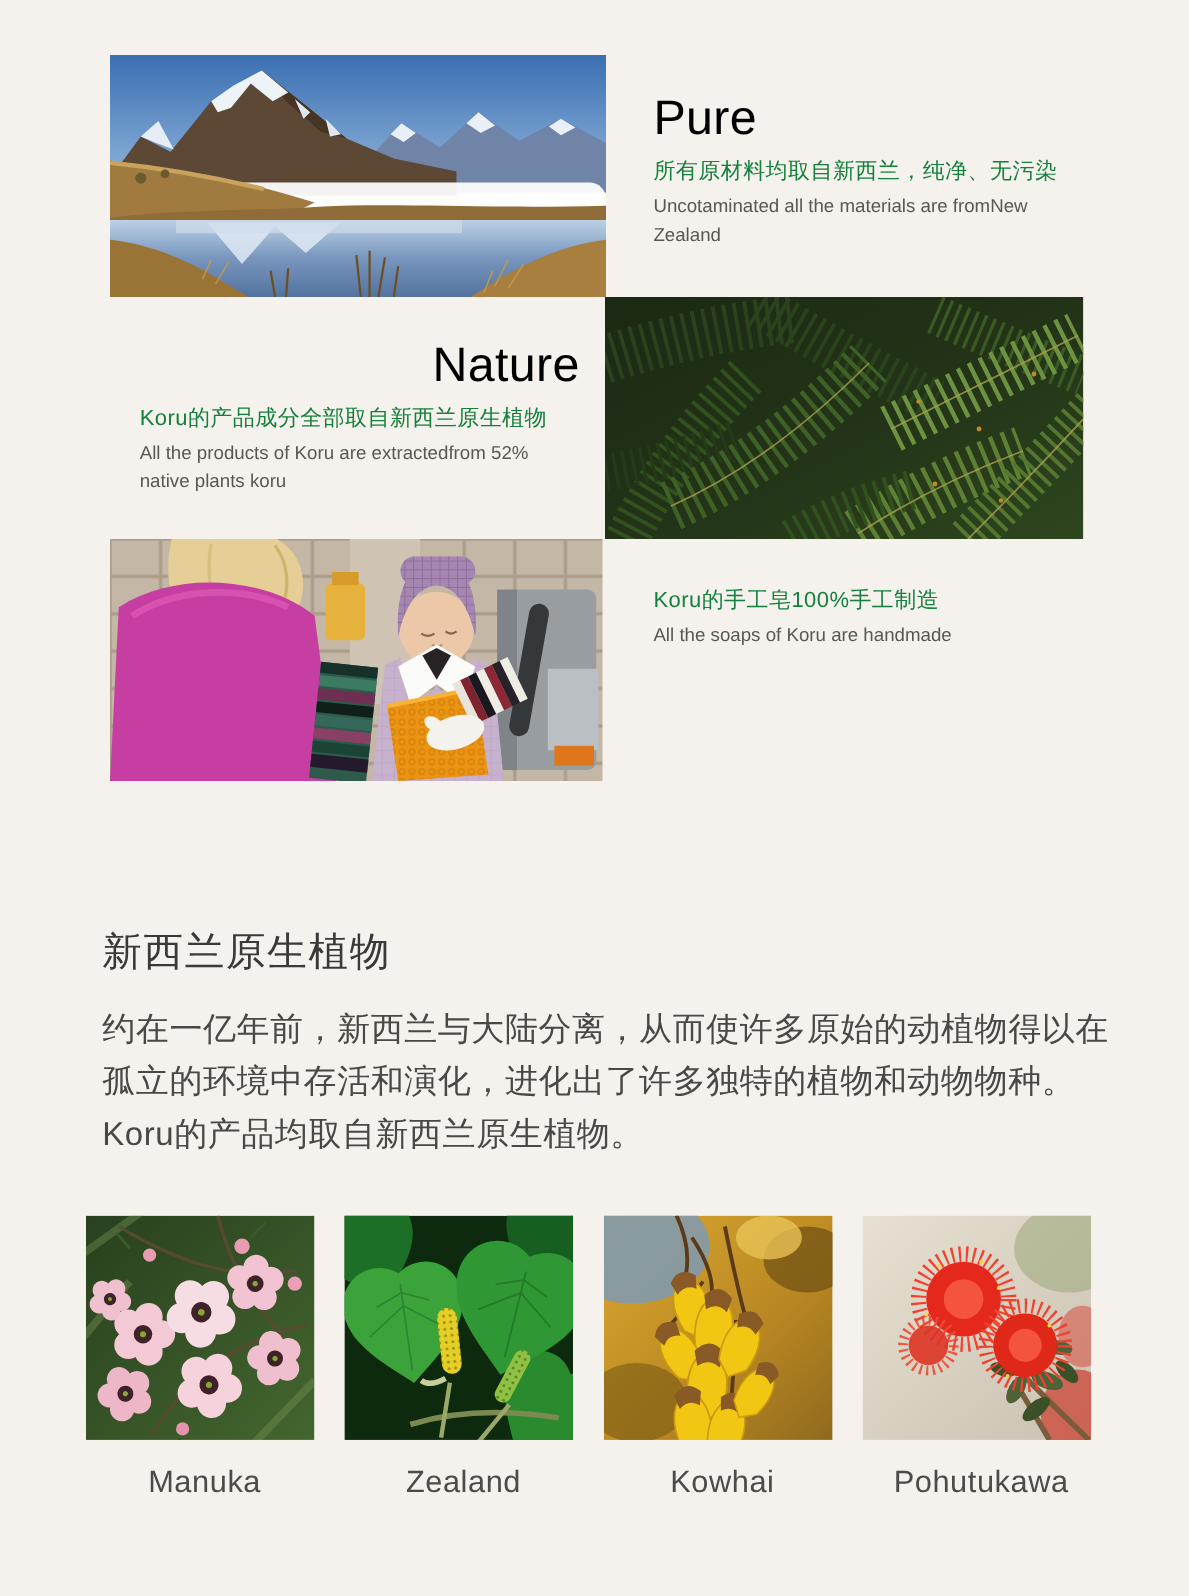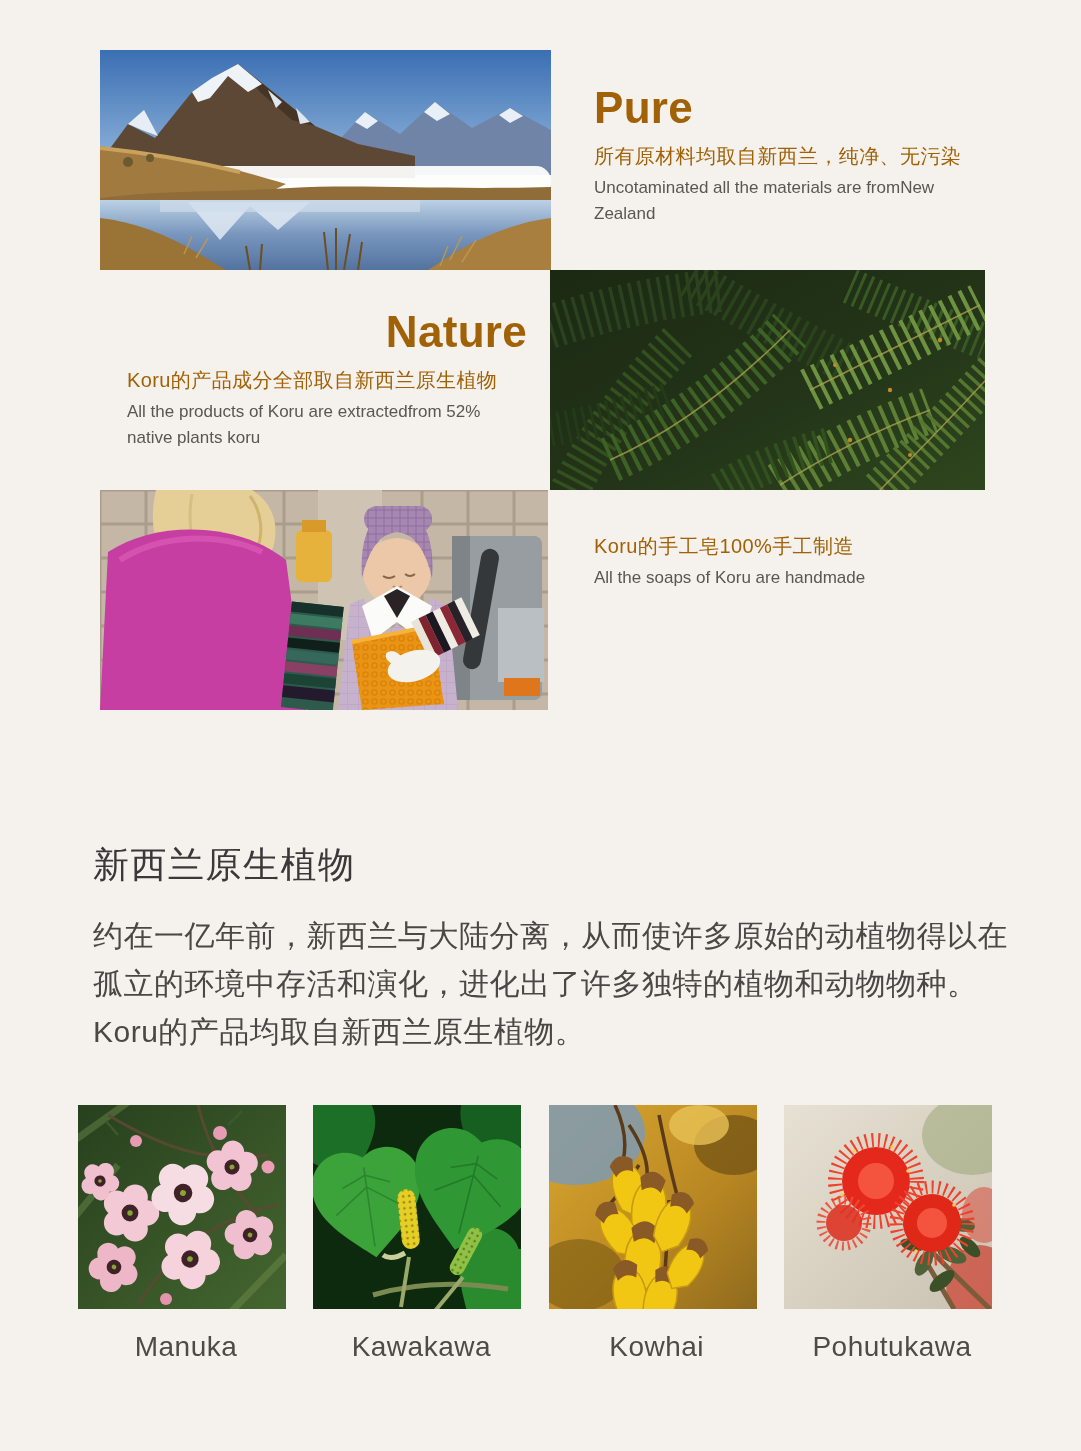--- a/index.html
+++ b/index.html
@@ -13,29 +13,29 @@
     overflow: hidden;
   }
   .photo { position: absolute; overflow: hidden; }
   .photo svg { display: block; }
 
   .ftext { position: absolute; }
   .ftext h2 {
     margin: 0 0 10px 0;
     font-size: 44px;
     line-height: 48px;
-    font-weight: 700;
-    color: #a16207;
+    font-weight: 400;
+    color: #000000;
     letter-spacing: .3px;
   }
   .ftext .zh {
     margin: 0 0 5px 0;
     font-size: 20px;
     line-height: 28px;
-    color: #a16207;
+    color: #15803d;
     letter-spacing: .4px;
   }
   .ftext .en {
     margin: 0;
     font-size: 17px;
     line-height: 26px;
     color: #5b5651;
   }
   .pure-text     { left: 594px; top: 84px;  width: 380px; }
   .nature-text   { left: 127px; top: 308px; width: 400px; }
@@ -342,21 +342,21 @@
               <rect x="-9" y="-34" width="18" height="60" rx="9" fill="#e6cf25"></rect>
               <rect x="-9" y="-34" width="18" height="60" rx="9" fill="url(#kw-dots)"></rect>
             </g>
             <g transform="translate(152,148) rotate(28)">
               <rect x="-7.5" y="-28" width="15" height="52" rx="7.5" fill="#8fc143"></rect>
               <rect x="-7.5" y="-28" width="15" height="52" rx="7.5" fill="url(#kw-dots)"></rect>
             </g>
             <path d="M92,148 q-14,8 -22,2" stroke="#c8cf9a" stroke-width="5" fill="none"></path>
           </svg>
         </div>
-        <figcaption>Kawakawa</figcaption>
+        <figcaption>Zealand</figcaption>
       </figure>
 
       <figure class="plant">
         <div class="thumb">
           <svg width="208" height="204" viewBox="0 0 208 204">
             <defs>
               <linearGradient id="kh-bg" x1="0" y1="0" x2="1" y2="1">
                 <stop offset="0" stop-color="#d9a830"></stop>
                   <stop offset="0.6" stop-color="#b98722"></stop>
                   <stop offset="1" stop-color="#8f6a1e"></stop>

